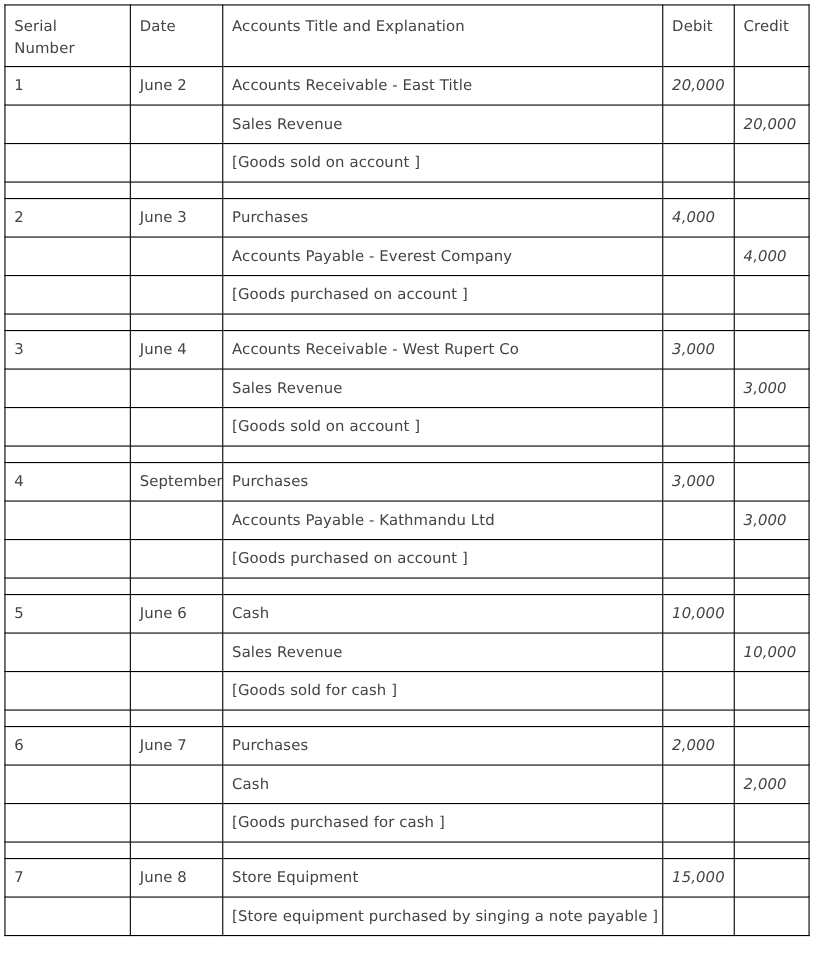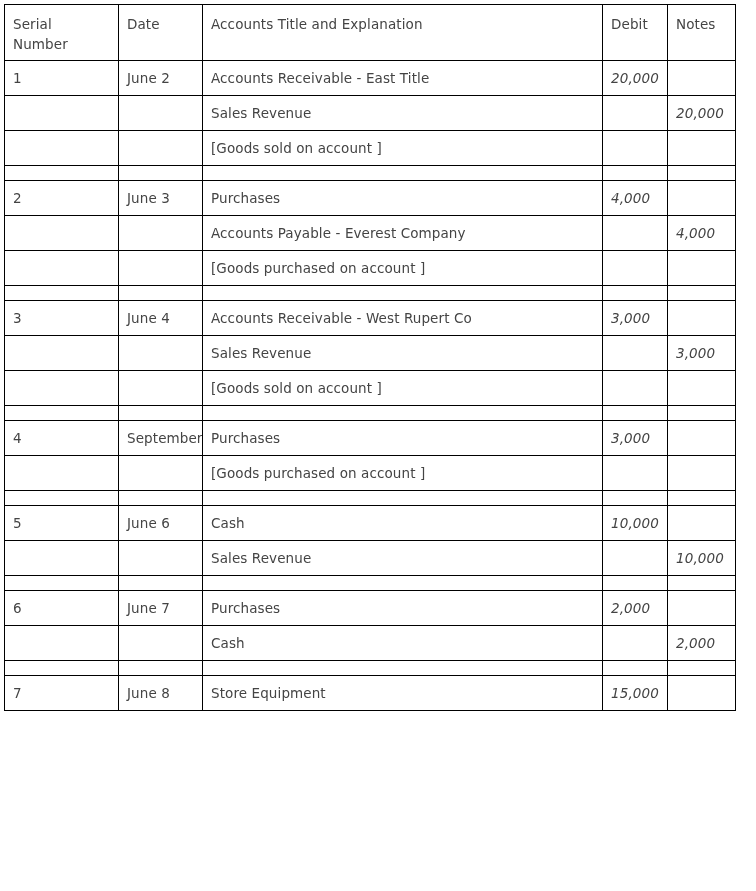--- a/index.html
+++ b/index.html
@@ -70,21 +70,21 @@
     <col class="col-title">
     <col class="col-debit">
     <col class="col-credit">
   </colgroup>
   <thead>
     <tr>
       <th class="wrap">Serial Number</th>
       <th>Date</th>
       <th>Accounts Title and Explanation</th>
       <th>Debit</th>
-      <th>Notes</th>
+      <th>Credit</th>
     </tr>
   </thead>
   <tbody id="journal-body">
 
     <tr class="entry">
       <td>1</td>
       <td>June 2</td>
       <td>Accounts Receivable - East Title</td>
       <td class="num">20,000</td>
       <td class="num"></td>
@@ -172,20 +172,27 @@
     <tr class="entry">
       <td>4</td>
       <td>September 5</td>
       <td>Purchases</td>
       <td class="num">3,000</td>
       <td class="num"></td>
     </tr>
     <tr class="entry">
       <td></td>
       <td></td>
+      <td>Accounts Payable - Kathmandu Ltd</td>
+      <td class="num"></td>
+      <td class="num">3,000</td>
+    </tr>
+    <tr class="entry">
+      <td></td>
+      <td></td>
       <td>[Goods purchased on account ]</td>
       <td></td>
       <td></td>
     </tr>
     <tr class="spacer">
       <td></td>
         <td></td>
         <td></td>
         <td></td>
         <td></td>
@@ -198,20 +205,27 @@
       <td class="num">10,000</td>
       <td class="num"></td>
     </tr>
     <tr class="entry">
       <td></td>
       <td></td>
       <td>Sales Revenue</td>
       <td class="num"></td>
       <td class="num">10,000</td>
     </tr>
+    <tr class="entry">
+      <td></td>
+      <td></td>
+      <td>[Goods sold for cash ]</td>
+      <td></td>
+      <td></td>
+    </tr>
     <tr class="spacer">
       <td></td>
         <td></td>
         <td></td>
         <td></td>
         <td></td>
     </tr>
 
     <tr class="entry">
       <td>6</td>
@@ -220,29 +234,43 @@
       <td class="num">2,000</td>
       <td class="num"></td>
     </tr>
     <tr class="entry">
       <td></td>
       <td></td>
       <td>Cash</td>
       <td class="num"></td>
       <td class="num">2,000</td>
     </tr>
+    <tr class="entry">
+      <td></td>
+      <td></td>
+      <td>[Goods purchased for cash ]</td>
+      <td></td>
+      <td></td>
+    </tr>
     <tr class="spacer">
       <td></td>
         <td></td>
         <td></td>
         <td></td>
         <td></td>
     </tr>
 
     <tr class="entry">
       <td>7</td>
       <td>June 8</td>
       <td>Store Equipment</td>
       <td class="num">15,000</td>
       <td class="num"></td>
     </tr>
+    <tr class="entry">
+      <td></td>
+      <td></td>
+      <td>[Store equipment purchased by singing a note payable ]</td>
+      <td></td>
+      <td></td>
+    </tr>
   </tbody>
 </table>
 
 </body></html>

